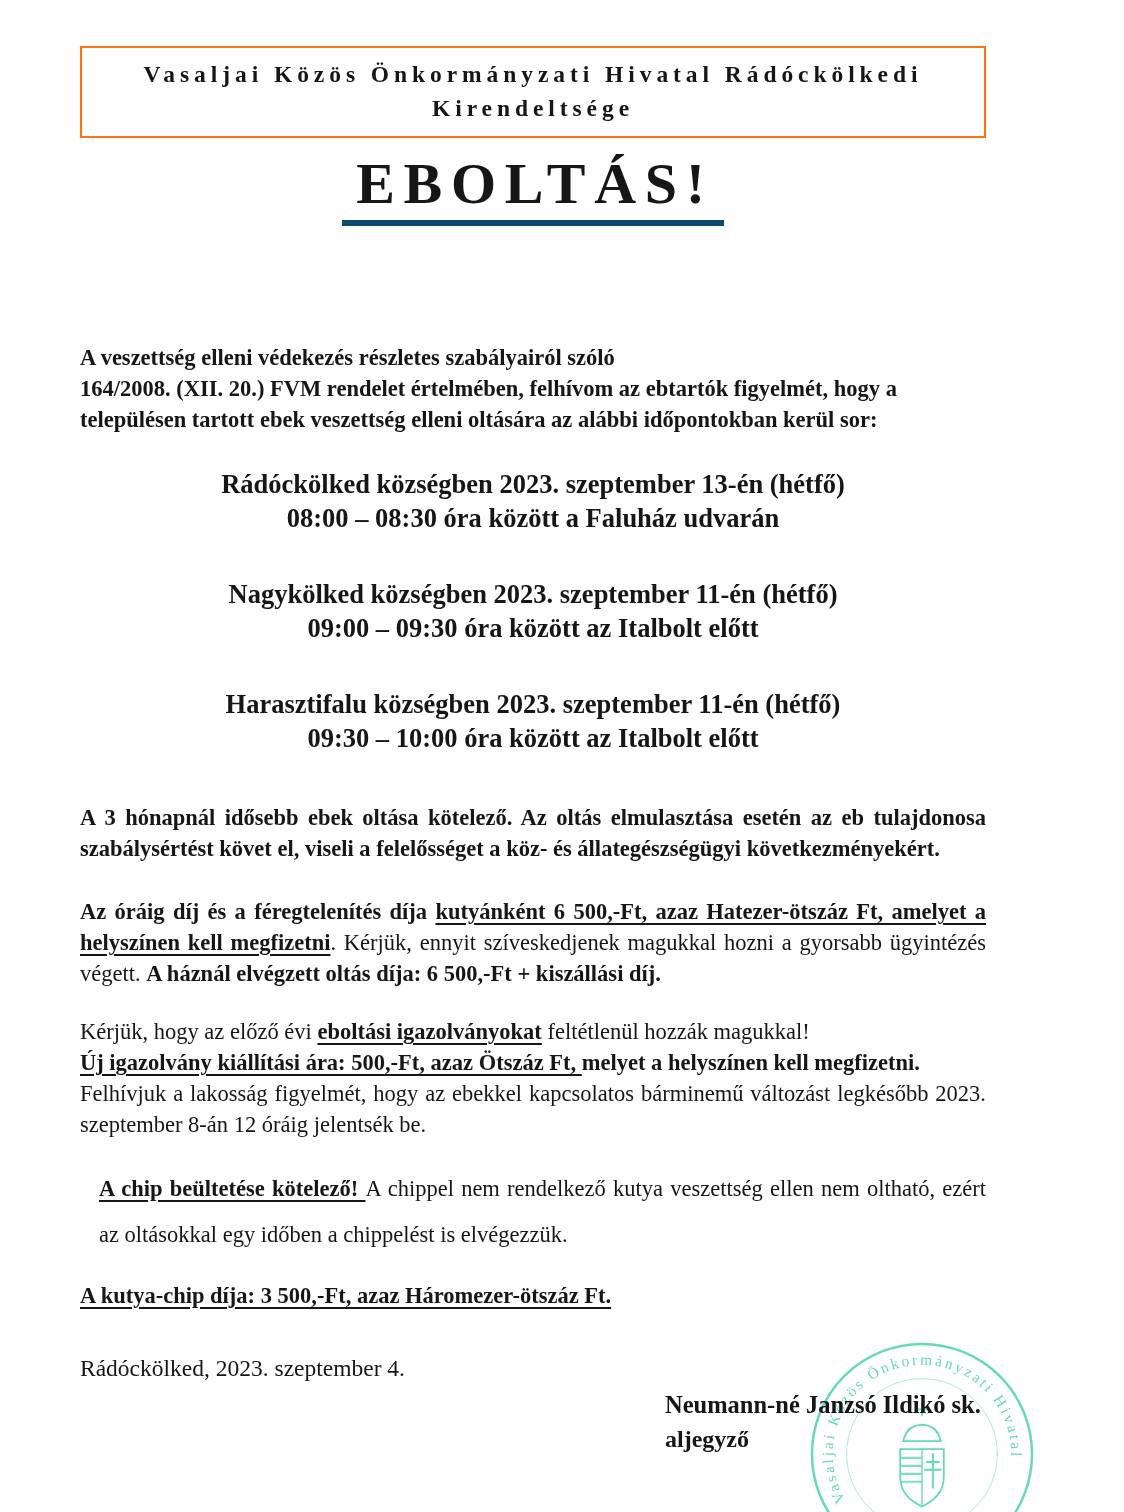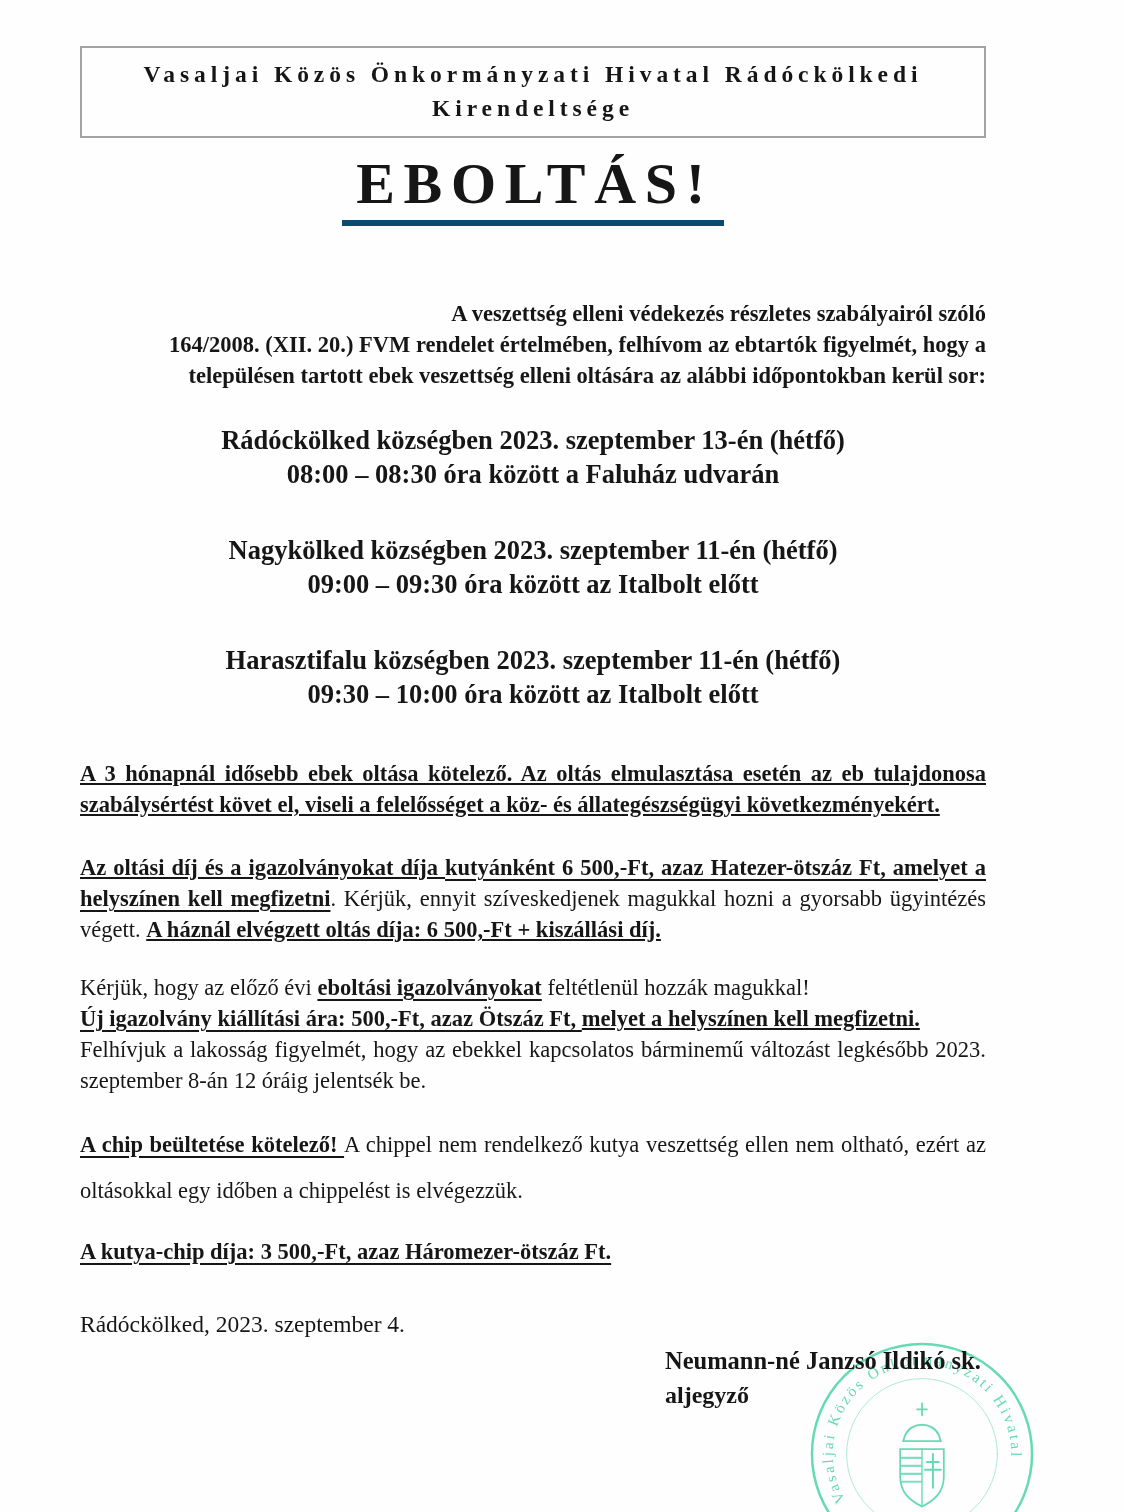--- a/index.html
+++ b/index.html
@@ -9,42 +9,42 @@
     margin:0 auto;
     background:#fefefe;
     overflow:hidden;
     font-family:"Liberation Serif","DejaVu Serif",serif;
     color:#161616;
   }
   .content{position:absolute;left:80px;top:0;width:906px;}
 
   .header-box{
     margin-top:46px;
-    border:2px solid #a3a3a3;
+    border:2px solid #f97316;
     padding:9px 4px 11px 4px;
     text-align:center;
   }
   .header-line{
     font-weight:bold;
     font-size:23.5px;
     line-height:34px;
     letter-spacing:0.21em;
   }
 
   .title-wrap{text-align:center;margin-top:12px;}
   .doc-title{
     display:inline-block;
     font-weight:bold;
     font-size:58px;
     letter-spacing:0.15em;
     padding:0 10px 3px 14px;
     border-bottom:6px solid #0c4a6e;
   }
 
-  .intro{margin-top:72px;text-align:right;}
+  .intro{margin-top:116px;text-align:left;}
   .intro-line{
     font-weight:bold;
     font-size:22.5px;
     line-height:31px;
   }
 
   .schedules{margin-top:32px;}
   .schedule{text-align:center;margin-top:42px;}
   .schedule:first-child{margin-top:0;}
   .schedule-line{
@@ -58,24 +58,24 @@
     margin:0;
     font-size:22.5px;
     line-height:31px;
     text-align:justify;
   }
   .body-par.align-left{text-align:left;}
   .body-par.loose{line-height:46px;}
   .body-par.gap-a{margin-top:47px;}
   .body-par.gap-b{margin-top:32px;}
   .body-par.gap-c{margin-top:27px;}
-  .body-par.gap-d{margin-top:26px;}
+  .body-par.gap-d{margin-top:26px;margin-left:19px;}
   .body-par.gap-e{margin-top:22px;}
   .body-par.gap-0{margin-top:0;}
-  .run-b{font-weight:bold;text-decoration:underline;}
+  .run-b{font-weight:bold;}
   .run-u{
     text-decoration:underline;
     text-decoration-thickness:2px;
     text-underline-offset:4px;
     text-align:right;
   }
 
   .date-line{
     margin-top:44px;
     font-weight:normal;
@@ -133,21 +133,21 @@
           <div class="schedule-line">09:00 – 09:30 óra között az Italbolt előtt</div>
         </div>
         <div class="schedule">
           <div class="schedule-line">Harasztifalu községben 2023. szeptember 11-én (hétfő)</div>
           <div class="schedule-line">09:30 – 10:00 óra között az Italbolt előtt</div>
         </div>
       </div>
 
     <div class="paragraphs" id="paragraphs">
         <p class="body-par gap-a"><span class="run-b">A 3 hónapnál idősebb ebek oltása kötelező. Az oltás elmulasztása esetén az eb tulajdonosa szabálysértést követ el, viseli a felelősséget a köz- és állategészségügyi következményekért.</span></p>
-        <p class="body-par gap-b"><span class="run-b">Az oltási díj és a igazolványokat díja </span><span class="run-b run-u">kutyánként 6 500,-Ft, azaz Hatezer-ötszáz Ft, amelyet a helyszínen kell megfizetni</span><span>. Kérjük, ennyit szíveskedjenek magukkal hozni a gyorsabb ügyintézés végett. </span><span class="run-b">A háznál elvégzett oltás díja: 6 500,-Ft + kiszállási díj.</span></p>
+        <p class="body-par gap-b"><span class="run-b">Az óráig díj és a féregtelenítés díja </span><span class="run-b run-u">kutyánként 6 500,-Ft, azaz Hatezer-ötszáz Ft, amelyet a helyszínen kell megfizetni</span><span>. Kérjük, ennyit szíveskedjenek magukkal hozni a gyorsabb ügyintézés végett. </span><span class="run-b">A háznál elvégzett oltás díja: 6 500,-Ft + kiszállási díj.</span></p>
         <p class="body-par gap-c"><span>Kérjük, hogy az előző évi </span><span class="run-b run-u">eboltási igazolványokat</span><span> feltétlenül hozzák magukkal!</span></p>
         <p class="body-par gap-0"><span class="run-b run-u">Új igazolvány kiállítási ára: 500,-Ft, azaz Ötszáz Ft, </span><span class="run-b">melyet a helyszínen kell megfizetni.</span></p>
         <p class="body-par gap-0"><span>Felhívjuk a lakosság figyelmét, hogy az ebekkel kapcsolatos bárminemű változást legkésőbb 2023. szeptember 8-án 12 óráig jelentsék be.</span></p>
         <p class="body-par gap-d loose"><span class="run-b run-u">A chip beültetése kötelező! </span><span>A chippel nem rendelkező kutya veszettség ellen nem oltható, ezért az oltásokkal egy időben a chippelést is elvégezzük.</span></p>
         <p class="body-par gap-e align-left"><span class="run-b run-u">A kutya-chip díja: 3 500,-Ft, azaz Háromezer-ötszáz Ft.</span></p>
       </div>
 
     <div class="date-line">Rádóckölked, 2023. szeptember 4.</div>
 
     <div class="signature">

